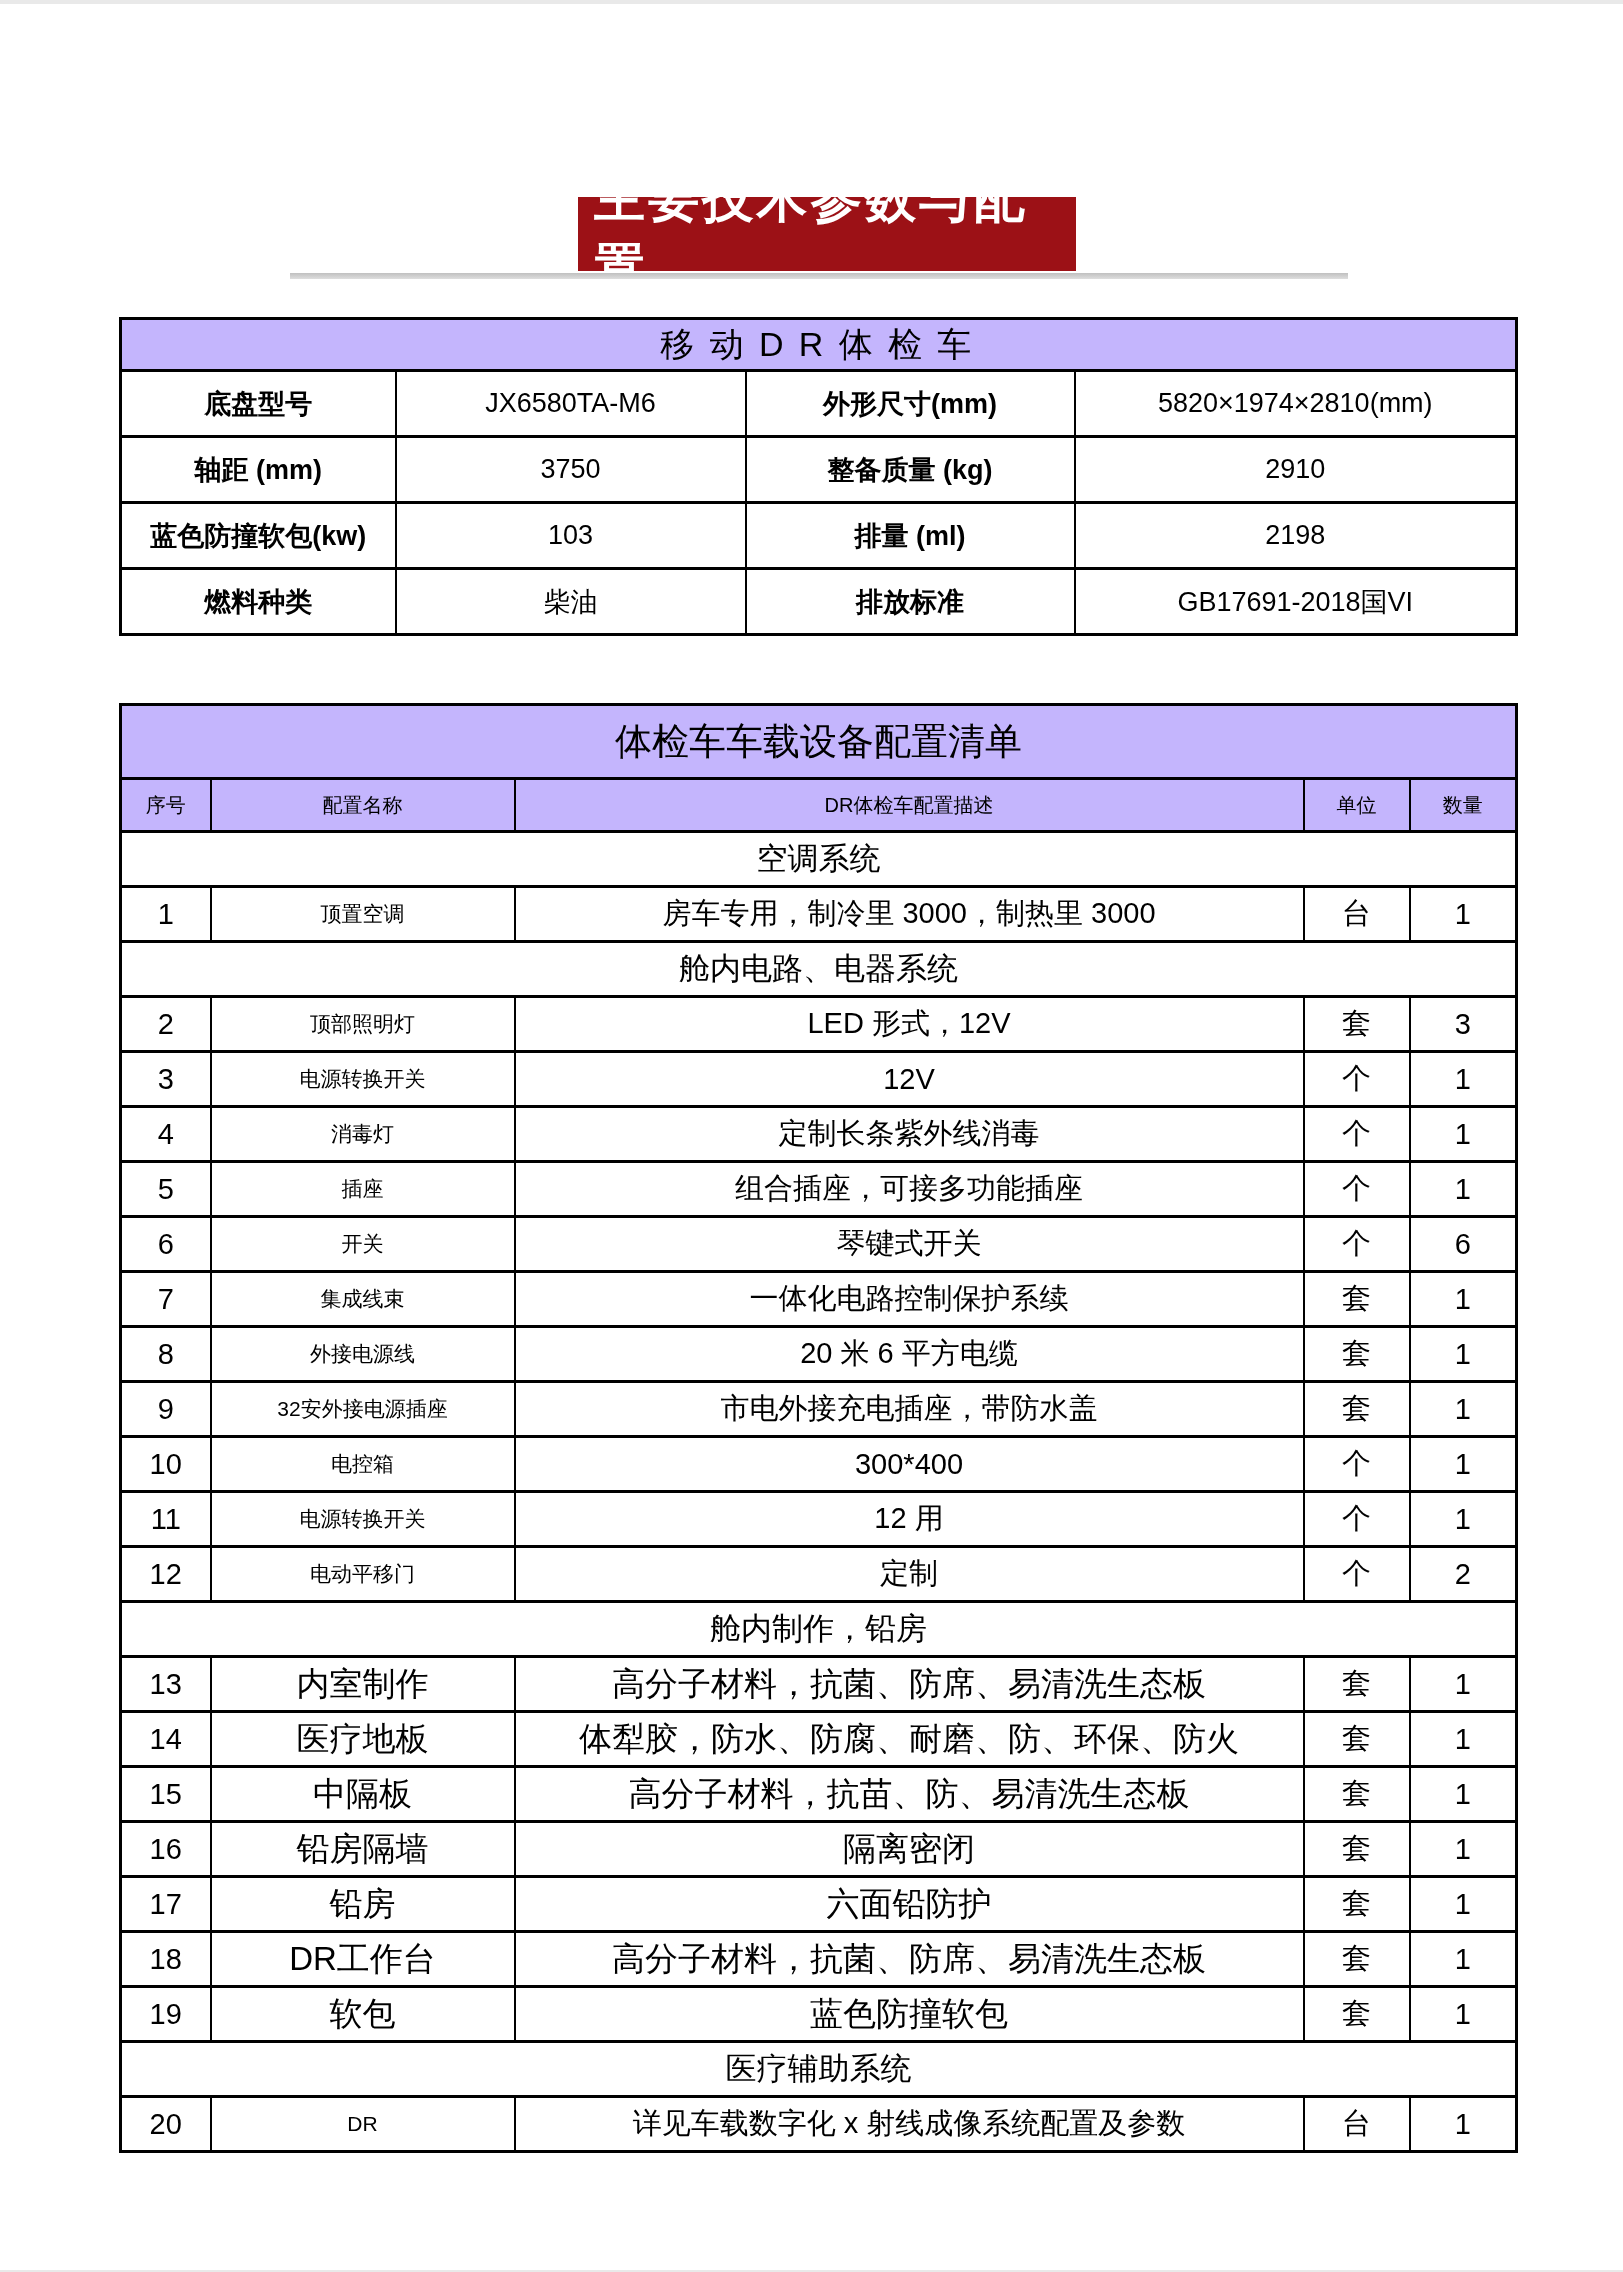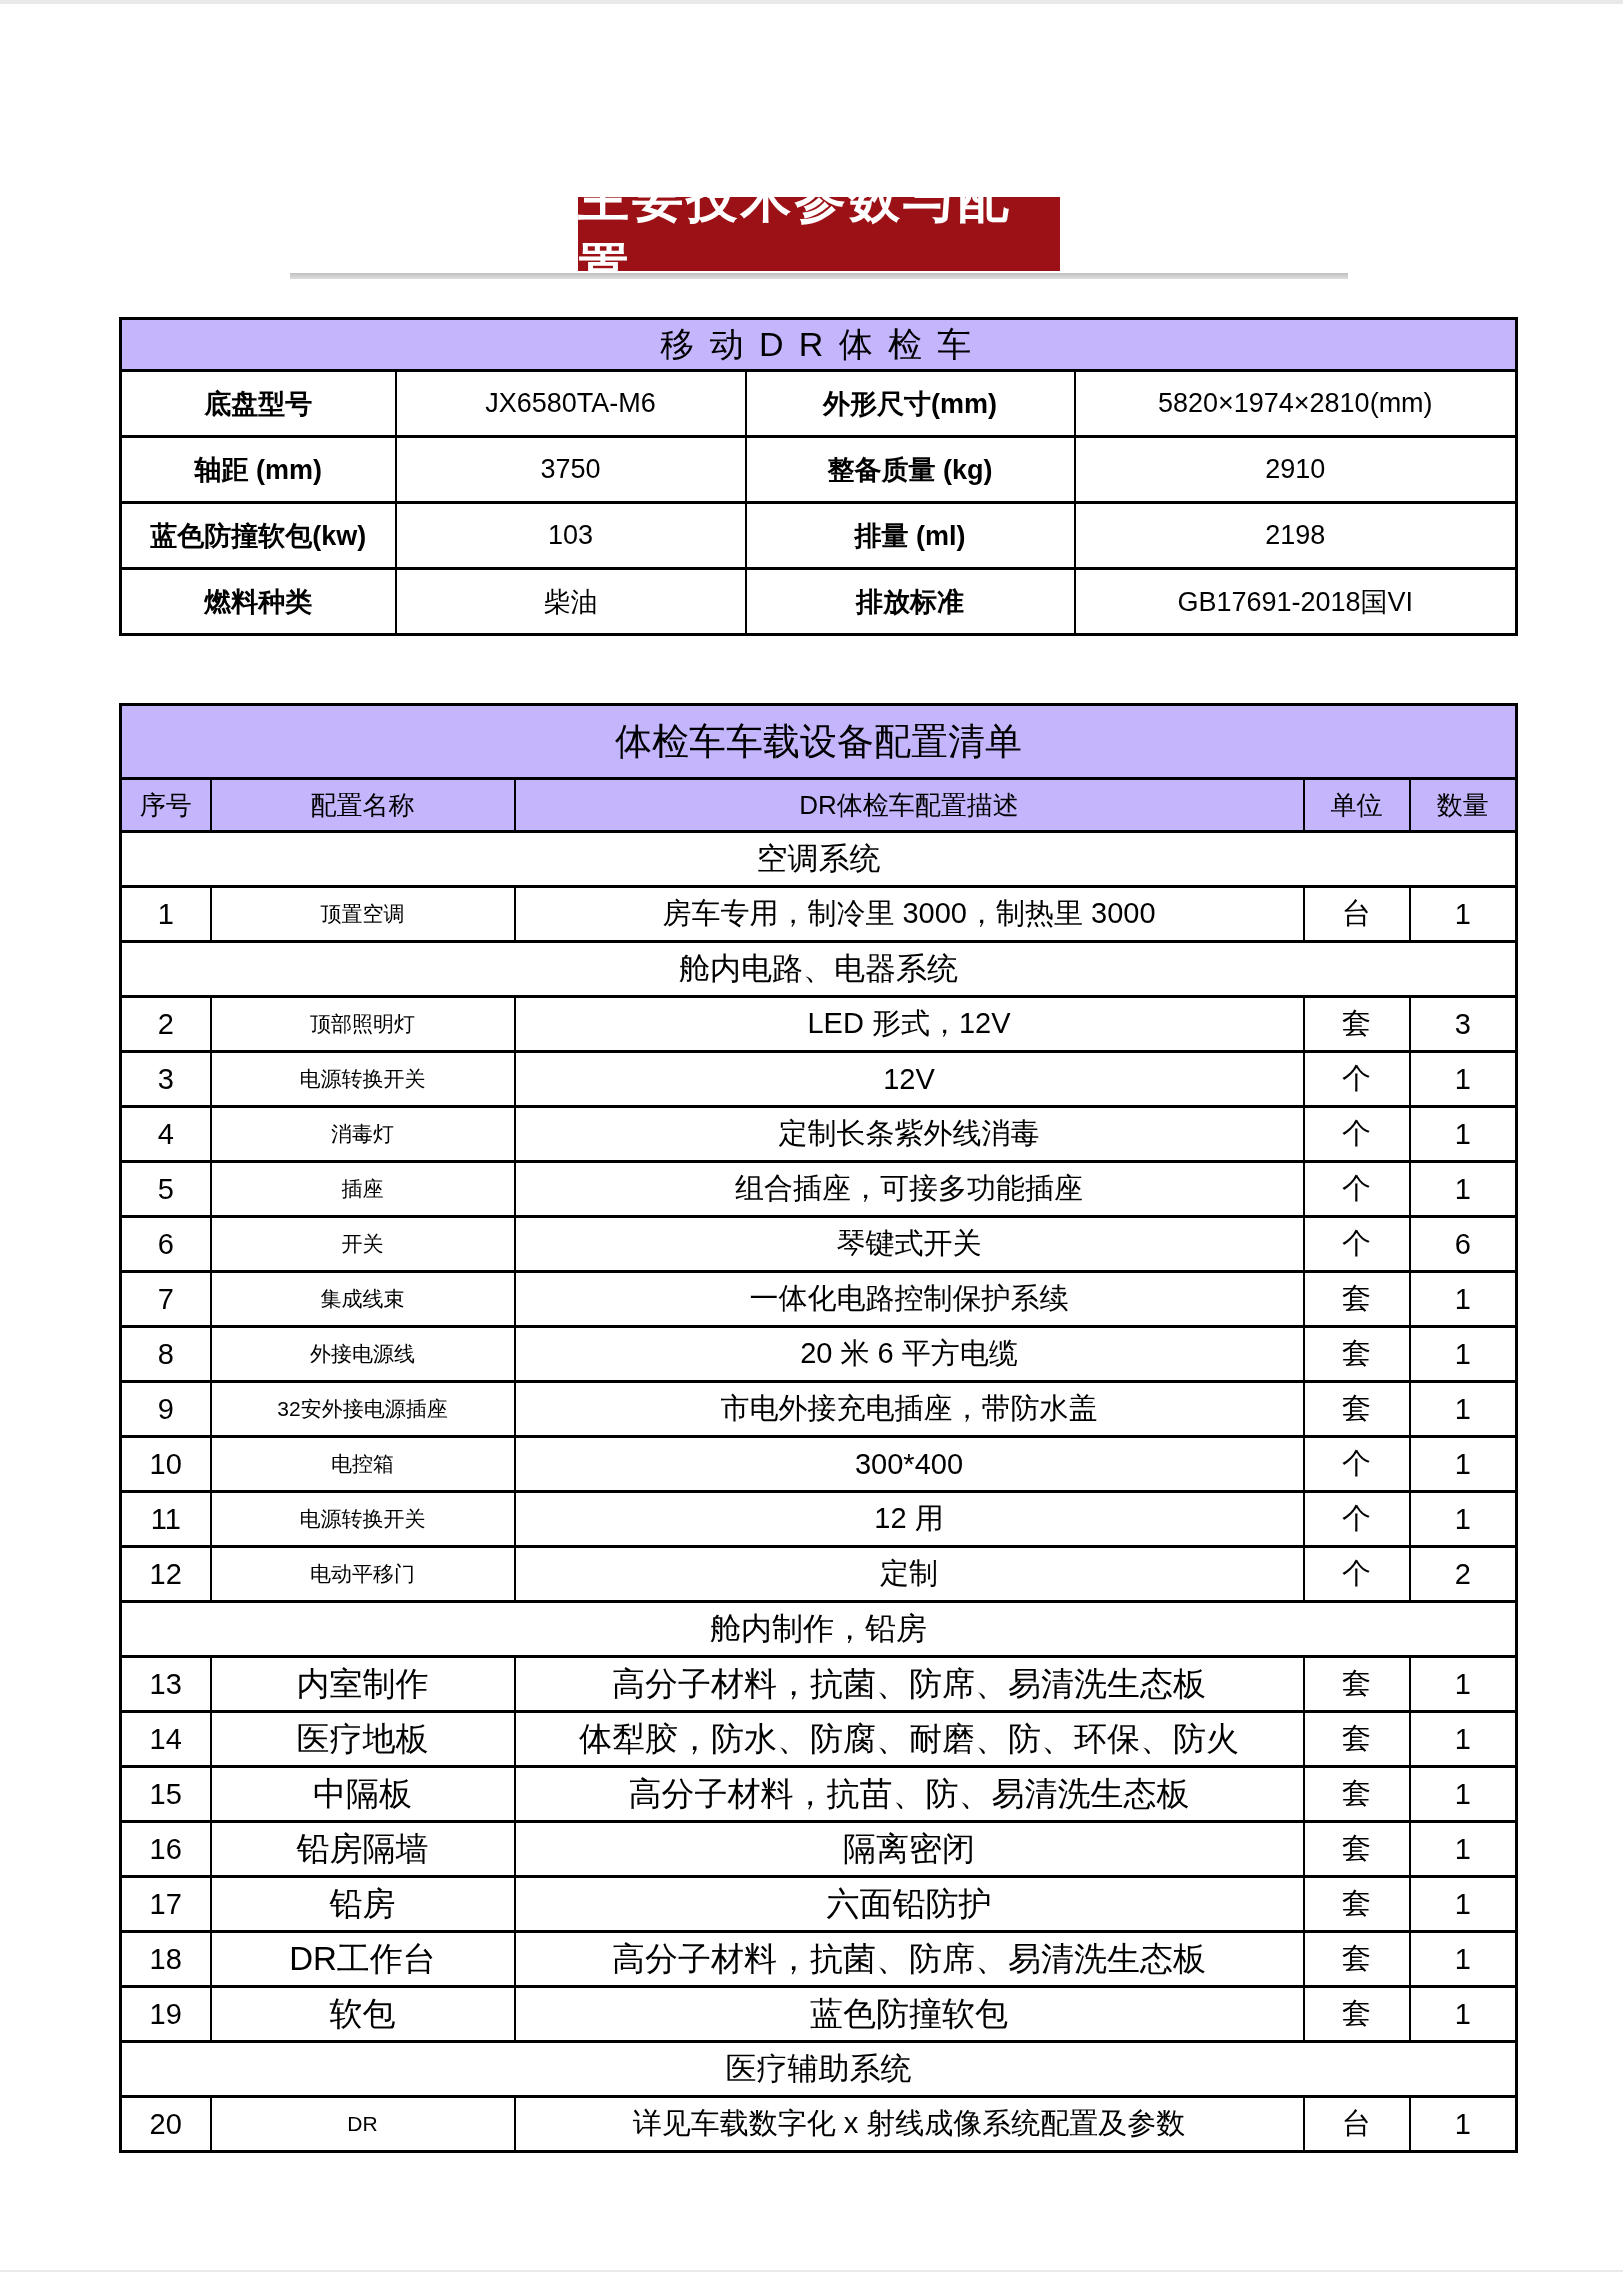--- a/index.html
+++ b/index.html
@@ -11,21 +11,21 @@
     font-family:"Liberation Sans", sans-serif;
     color:#000;
     overflow:hidden;
   }
   .edge-top{position:absolute;top:0;left:0;right:0;height:4.3px;background:#e9e9e9;}
   .edge-bottom{position:absolute;bottom:0;left:0;right:0;height:3.2px;background:#e9e9e9;}
 
   .banner{
     position:absolute;left:578px;top:197px;width:482px;height:74px;
     display:flex;align-items:center;justify-content:center;
-    color:#fff;font-size:51px;font-weight:700;letter-spacing:3.2px;
+    color:#fff;font-size:51px;font-weight:700;letter-spacing:3.2px;padding-left:16px;
   }
   .divider{
     position:absolute;left:290px;top:273px;width:1058px;height:5.9px;
     background:linear-gradient(#c0c0c0,#dedede);
   }
 
   table.grid{border-collapse:collapse;table-layout:fixed;width:1396px;background:#fff;}
   table.grid td, table.grid th{
     border:2.1px solid #000;
     border-top-width:3.8px;border-bottom-width:3.8px;
@@ -37,21 +37,21 @@
   #spec-table{position:absolute;left:119px;top:317px;}
   #spec-table td.thead-blue{
     height:49px;font-size:34px;font-weight:400;
     letter-spacing:0.45em;padding-left:0.45em;
   }
   #spec-table td.label{height:63px;font-size:27px;font-weight:700;}
   #spec-table td.value{height:63px;font-size:27px;font-weight:400;}
 
   #config-table{position:absolute;left:119px;top:703px;}
   #config-table td.title-cell{height:71px;font-size:37px;font-weight:400;}
-  #config-table td.head-cell{height:50px;font-size:26px;font-weight:400;}
+  #config-table td.head-cell{height:50px;font-size:20px;font-weight:400;}
   #config-table td.section{height:52px;font-size:31px;font-weight:400;}
   #config-table td.c-no,#config-table td.c-unit,#config-table td.c-qty{height:52px;font-size:29px;}
   #config-table td.c-name{height:52px;font-size:21px;}
   #config-table td.c-desc{height:52px;font-size:29px;}
   #config-table td.lg{font-size:33px;border-radius:8px;}
 
   .blue{background:#c4b5fd;}
 </style>
 </head>
 <body>

